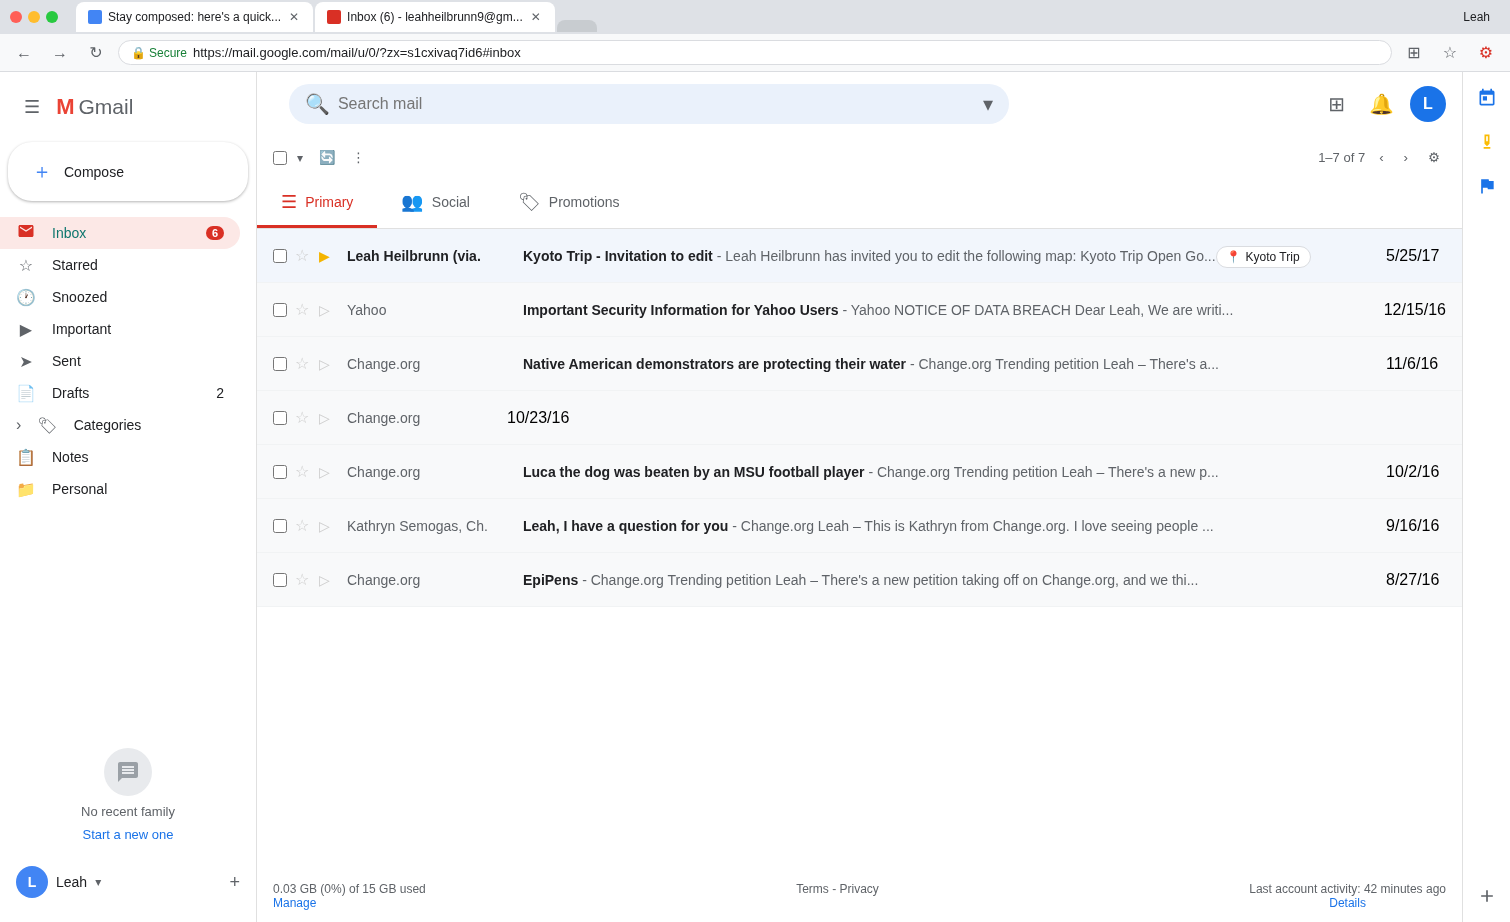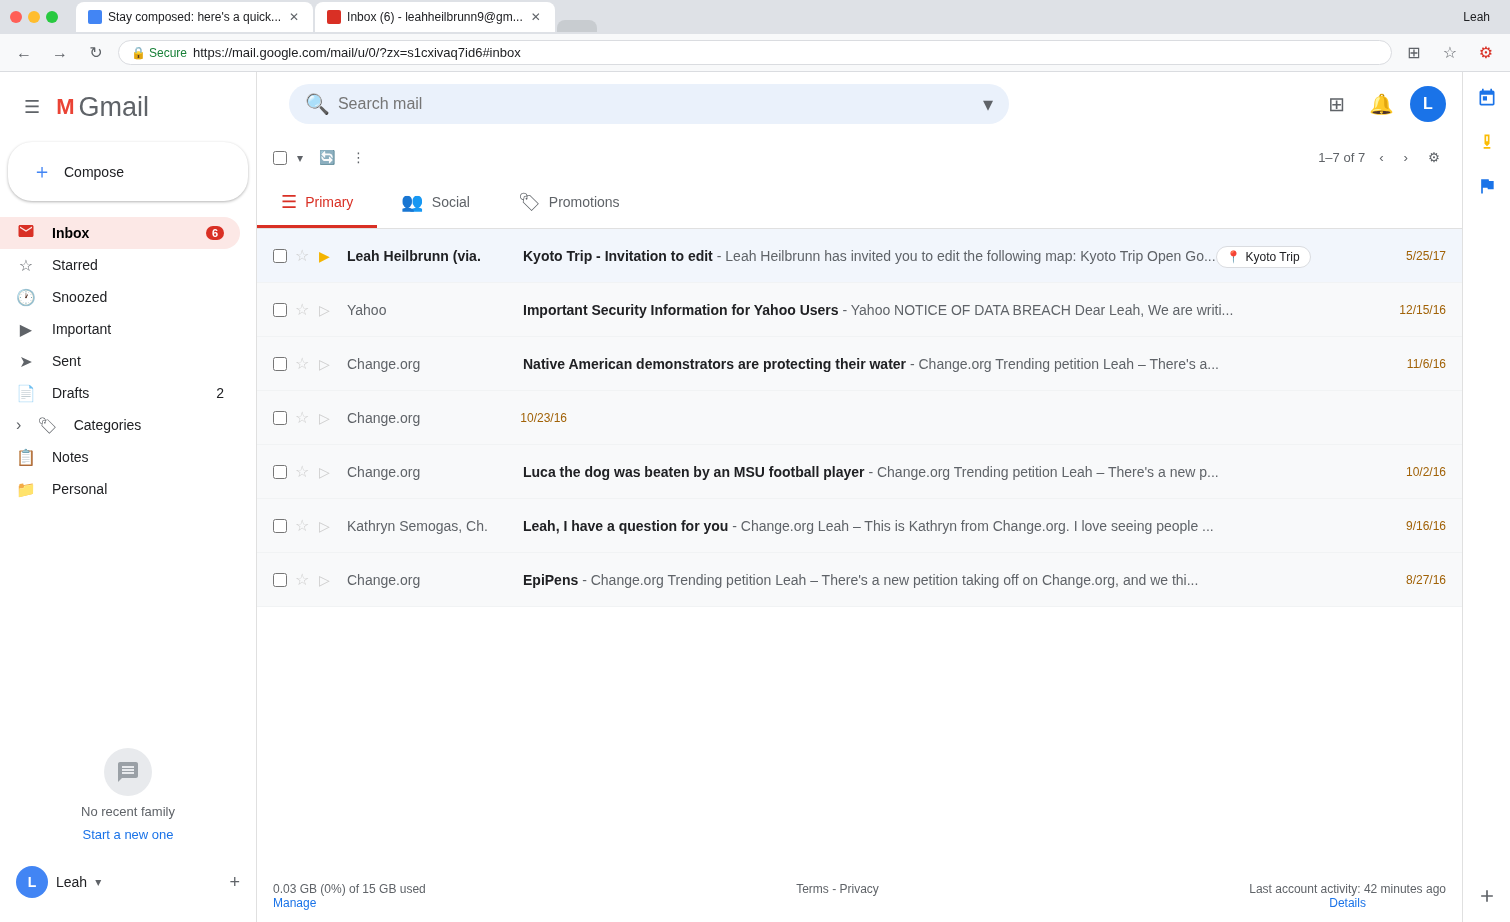--- a/index.html
+++ b/index.html
@@ -36,21 +36,21 @@
     .hamburger-btn { background: none; border: none; cursor: pointer; color: #5f6368; font-size: 18px; padding: 8px; border-radius: 50%; }
     .gmail-logo { display: flex; align-items: center; gap: 4px; }
 
     .compose-btn { margin: 0 8px 16px 8px; background: #fff; border: none; border-radius: 24px; padding: 16px 24px; font-size: 14px; cursor: pointer; box-shadow: 0 1px 3px rgba(0,0,0,0.3); display: flex; align-items: center; gap: 12px; color: #202124; }
     .compose-plus { color: #4285f4; font-size: 20px; font-weight: 300; }
 
     .nav-item { display: flex; align-items: center; gap: 16px; padding: 4px 16px; height: 32px; cursor: pointer; border-radius: 0 16px 16px 0; margin-right: 16px; position: relative; }
     .nav-item.active { background: #fce8e6; }
     .nav-item .nav-icon { color: #5f6368; font-size: 16px; width: 20px; text-align: center; flex-shrink: 0; }
     .nav-item.active .nav-icon { color: #d93025; }
-    .nav-item.active .nav-label { font-weight: bold; color: #000000; }
+    .nav-item.active .nav-label { font-weight: normal; color: #0f766e; }
     .nav-label { font-size: 14px; flex: 1; }
     .nav-badge { background: #d93025; color: #fff; font-size: 11px; font-weight: bold; border-radius: 8px; padding: 1px 6px; }
 
     .nav-section-expander { display: flex; align-items: center; gap: 16px; padding: 4px 16px; height: 32px; cursor: pointer; }
     .chat-placeholder { display: flex; flex-direction: column; align-items: center; gap: 8px; padding: 16px; }
     .chat-icon { width: 48px; height: 48px; background: #e8eaed; border-radius: 50%; display: flex; align-items: center; justify-content: center; font-size: 20px; color: #9aa0a6; }
     .chat-no-recent { font-size: 13px; color: #5f6368; }
     .chat-start-link { font-size: 13px; color: #1a73e8; cursor: pointer; }
 
     .sidebar-account { display: flex; align-items: center; gap: 8px; padding: 8px 16px; cursor: pointer; }
@@ -80,21 +80,21 @@
     .email-row { display: flex; align-items: center; padding: 0 16px; height: 54px; border-bottom: 1px solid #f1f3f4; cursor: pointer; background: #fff; position: relative; }
     .email-row.read { background: #f8f9fa; }
     .email-row.highlighted { background: #f2f6fc; }
     .email-checkbox { width: 20px; margin-right: 8px; }
     .email-star { width: 20px; margin-right: 4px; color: #f4b400; font-size: 16px; cursor: pointer; }
     .email-forward { width: 20px; margin-right: 8px; color: #4285f4; font-size: 14px; }
     .email-sender { width: 160px; min-width: 160px; font-size: 14px; overflow: hidden; text-overflow: ellipsis; white-space: nowrap; font-weight: bold; }
     .email-sender.read { font-weight: normal; color: #5f6368; }
     .email-subject { font-weight: bold; }
     .email-preview { font-weight: normal; color: #5f6368; }
-    .email-date { font-size: 12px; color: #a16207; white-space: nowrap; min-width: 60px; text-align: right; }
+    .email-date { font-size: 16px; color: #000000; white-space: nowrap; min-width: 60px; }
     .kyoto-chip { background: #fff; border: 1px solid #dadce0; border-radius: 12px; padding: 3px 10px; font-size: 12px; color: #202124; display: inline-flex; align-items: center; gap: 4px; margin-top: 2px; }
     .kyoto-chip-icon { color: #d93025; font-size: 12px; }
 
     .subject-line { display: flex; flex-direction: row; }
     .subject-row { display: flex; align-items: center; gap: 4px; }
 
     
     .email-footer { padding: 12px 16px; font-size: 12px; color: #5f6368; display: flex; justify-content: space-between; align-items: flex-start; }
     .footer-left a { color: #1a73e8; text-decoration: none; }
     .footer-center a { color: #5f6368; text-decoration: none; }
@@ -162,21 +162,21 @@
 </div>
 
 <div class="app">
 
   <div class="sidebar">
 
     <div class="sidebar-header">
       <button class="hamburger-btn">☰</button>
       <div class="gmail-logo">
         <span style="color:#EA4335;font-size:22px;font-weight:bold;">M</span>
-        <span style="color:#5f6368;font-size:27px;font-weight:300;">Gmail</span>
+        <span style="color:#5f6368;font-size:21px;font-weight:300;">Gmail</span>
       </div>
     </div>
 
     <button class="compose-btn">
       <span class="compose-plus">＋</span>
       <span>Compose</span>
     </button>
 
     <div class="nav-item active">
       <span class="nav-icon">

